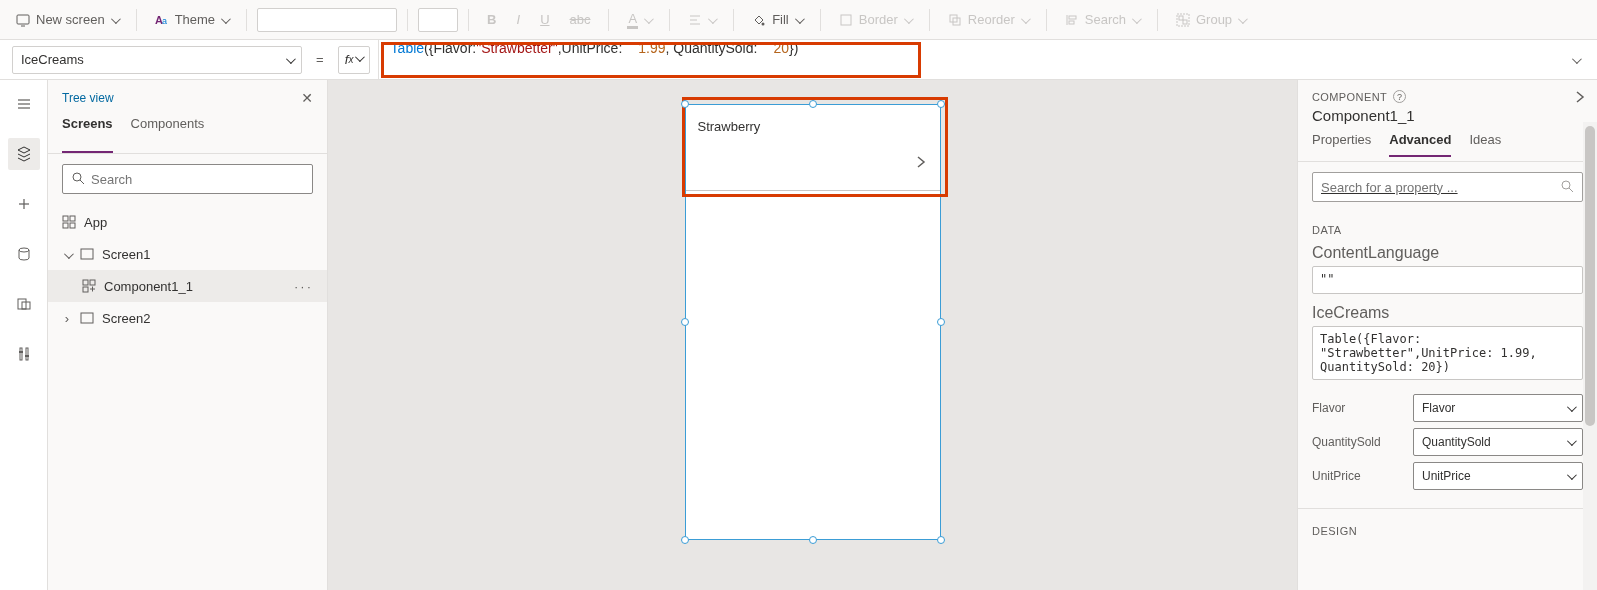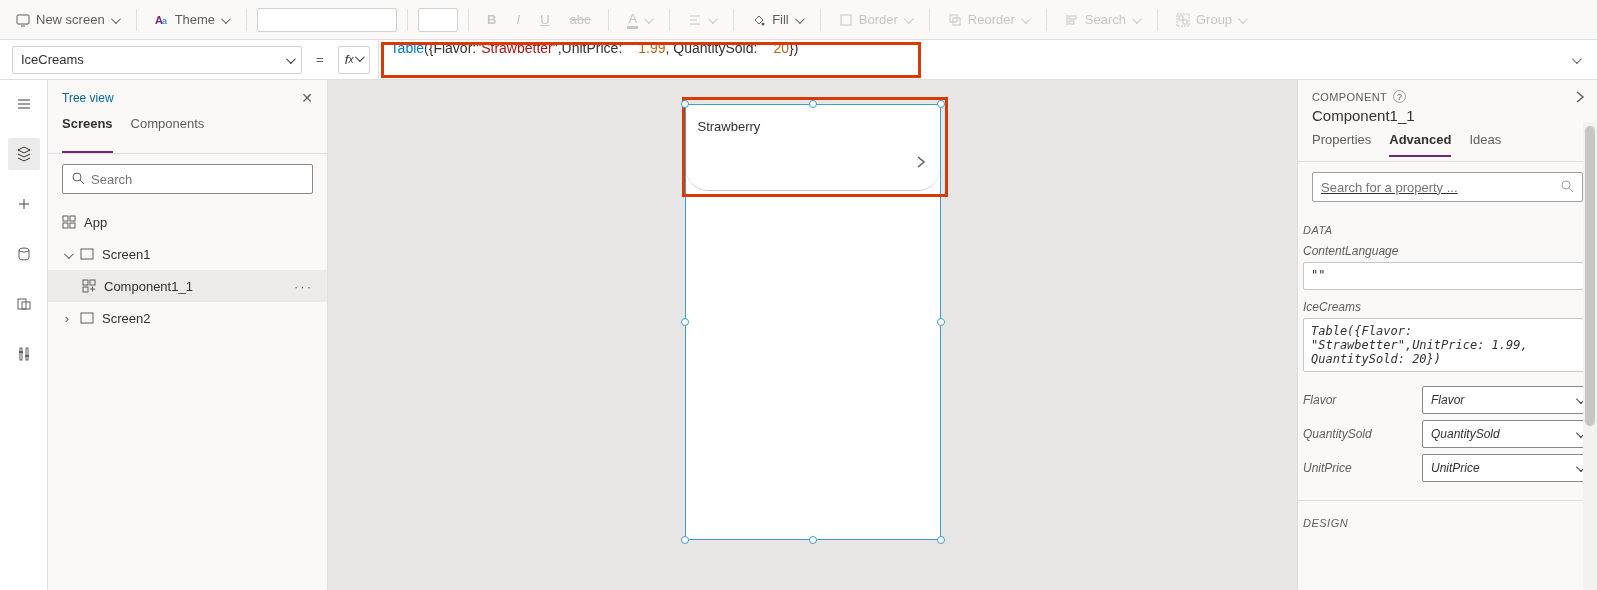--- a/index.html
+++ b/index.html
@@ -55,40 +55,40 @@
     .chev { width:10px; display:inline-flex; justify-content:center; color:#605e5c;}
 
     
     .canvas-wrap { flex: 1; background: #e8e6e4; position: relative; display: flex; justify-content: center; align-items: flex-start; padding-top: 24px; }
     .device { width: 256px; height: 436px; background: #fff; border: 1px solid #3b9dd6; position: relative; }
     .sel-handle { position: absolute; width: 8px; height: 8px; background: #fff; border: 1px solid #3b9dd6; border-radius: 50%; }
     .h-tl{top:-5px;left:-5px;} .h-tr{top:-5px;right:-5px;} .h-bl{bottom:-5px;left:-5px;} .h-br{bottom:-5px;right:-5px;}
     .h-tm{top:-5px;left:calc(50% - 4px);} .h-bm{bottom:-5px;left:calc(50% - 4px);}
     .h-ml{top:calc(50% - 4px);left:-5px;} .h-mr{top:calc(50% - 4px);right:-5px;}
     .device-hl { position: absolute; top: -8px; left: -4px; width: 266px; height: 100px; border: 3px solid #d83b01; pointer-events: none; }
-    .gallery-item { height: 86px; border-bottom: 1px solid #c8c6c4; display:flex; align-items:flex-start; padding: 14px 12px; position:relative;border-radius:22px;}
+    .gallery-item { height: 86px; border-bottom: 1px solid #c8c6c4; display:flex; align-items:flex-start; padding: 14px 12px; position:relative;}
     .gallery-item .label { font-size: 13px; color: #323130; }
     .gallery-item .arrow { position:absolute; right:12px; bottom: 18px; color:#605e5c;}
 
     
     .right-panel { width: 300px; background: #faf9f8; border-left: 1px solid #e1dfdd; display: flex; flex-direction: column; position: relative; }
     .rp-top { padding: 10px 14px 4px; border-bottom: 1px solid #e1dfdd; }
     .rp-kind { font-size: 11px; color: #605e5c; letter-spacing: 0.4px; display:flex; align-items:center; gap:6px;}
     .rp-kind .help { width:13px;height:13px;border:1px solid #a19f9d;border-radius:50%;display:inline-flex;align-items:center;justify-content:center;font-size:9px;}
     .rp-top .collapse { position:absolute; right:10px; top:10px; color:#605e5c; cursor:pointer;}
     .rp-name { font-size: 15px; font-weight: 400; margin-top: 4px; color:#323130;}
     .rp-tabs { display: flex; gap: 18px; margin-top: 8px; }
     .rp-tab { padding-bottom: 8px; cursor: pointer; color: #605e5c; font-size: 13px; }
     .rp-tab.active { color: #323130; font-weight: 600; border-bottom: 2px solid #742774; }
     .rp-search { margin: 10px 14px; text-decoration: underline; }
     .rp-search .box { display: flex; align-items: center; justify-content: space-between; border: 1px solid #a19f9d; background: #fff; height: 30px; padding: 0 8px; border-radius: 2px; }
     .rp-search input { border: none; outline: none; flex: 1; font-size: 13px; background: transparent; }
-    .rp-section { padding: 6px 5px; font-style: italic; }
+    .rp-section { padding: 6px 14px; }
     .rp-section-h { font-size: 11px; color: #605e5c; letter-spacing: 0.5px; margin: 6px 0 8px; }
-    .rp-field-label { font-size: 12px; color: #605e5c; margin-bottom: 4px; display:block;}
+    .rp-field-label { font-size: 16px; color: #605e5c; margin-bottom: 4px; display:block;}
     .rp-input { width: 100%; min-height: 28px; border: 1px solid #c8c6c4; background: #fff; padding: 5px 7px; font-family: Consolas, monospace; font-size: 12px; color: #323130; border-radius: 2px; white-space: pre-wrap; word-break: break-word;}
     .rp-row { display: flex; align-items: center; justify-content: space-between; margin: 6px 0; gap:28px;}
     .rp-row label { font-size: 12px; color: #605e5c; }
     .rp-select { width: 170px; height: 28px; border: 1px solid #8a8886; background: #fff; display: flex; align-items: center; justify-content: space-between; padding: 0 8px; font-size: 12px; border-radius: 2px; cursor:pointer; }
     .rp-scroll-track { position:absolute; right:0; top:42px; bottom:0; width:14px; background:#f3f2f1;}
     .rp-scroll-thumb { position:absolute; right:2px; top:46px; width:10px; height:300px; background:#c8c6c4; border-radius:5px;}
 
     .chev-down::after { content:''; display:inline-block; width:6px;height:6px;border-right:1px solid currentColor;border-bottom:1px solid currentColor; transform: rotate(45deg) translateY(-2px);}
   </style>
 </head>

